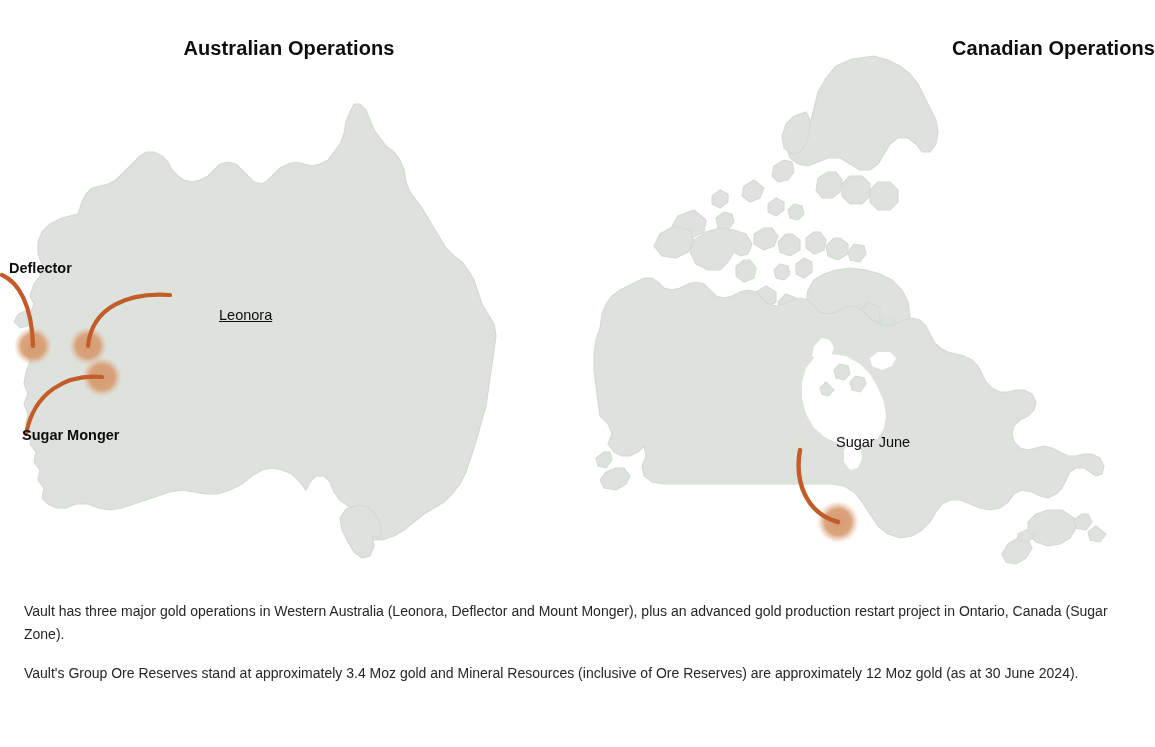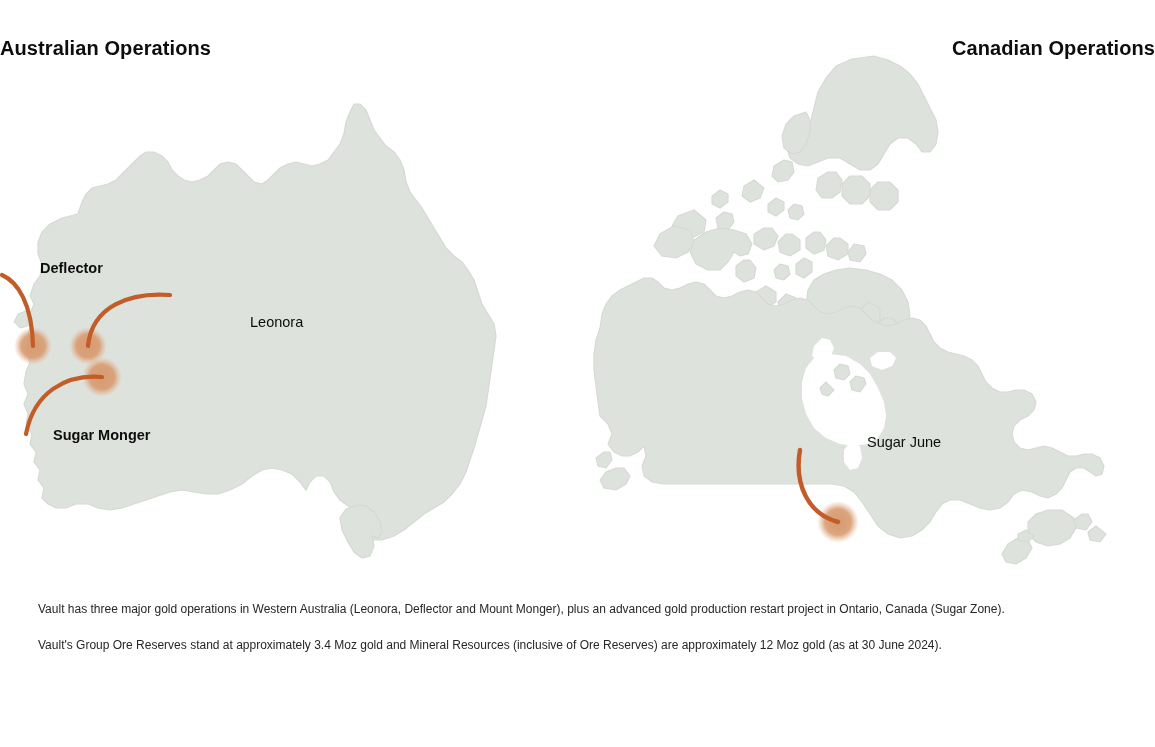--- a/index.html
+++ b/index.html
@@ -25,56 +25,55 @@
   
   .panel-title {
     position: absolute;
     top: 20px;
     font-size: 20px;
     font-weight: bold;
     color: #0d0d0d;
     letter-spacing: 0.1px;
     white-space: nowrap;
   }
-  #title-au { left: 0; width: 578px; }
+  #title-au { left: 0; width: 578px; text-align: center; }
   #title-ca { left: 578px; width: 577px; text-align: right; }
 
   
   .map-stage {
     position: absolute;
     top: 52px;
     height: 535px;
   }
   #stage-au { left: 0; width: 578px; }
   #stage-ca { left: 578px; width: 577px; }
   .map-svg { display: block; width: 100%; height: 100%; overflow: visible; }
 
   
   .map-label {
     position: absolute;
     font-size: 14.5px;
     color: #0d0d0d;
     white-space: nowrap;
     line-height: 1;
-    margin-left: 31px;
   }
   .map-label.bold { font-weight: bold; }
 
   #label-deflector   { left: 9px;   top: 261px; }
-  #label-leonora     { left: 219px; top: 315px; }
+  #label-leonora     { left: 219px; top: 308px; text-decoration: underline; }
   #label-mountmonger { left: 22px;  top: 428px; }
   #label-sugarzone   { left: 836px; top: 435px; }
 
   
   .body-copy {
     position: absolute;
-    left: 38px;
+    left: 24px;
     width: 1112px;
     top: 600px;
-    font-size: 12px;
+    font-size: 14px;
     line-height: 1.62;
     color: #262626;
   }
   .body-copy p { margin: 0 0 17px 0; }
   .body-copy p:last-child { margin-bottom: 16px; }
 </style>
 </head>
 <body>
 
 <div class="page">

